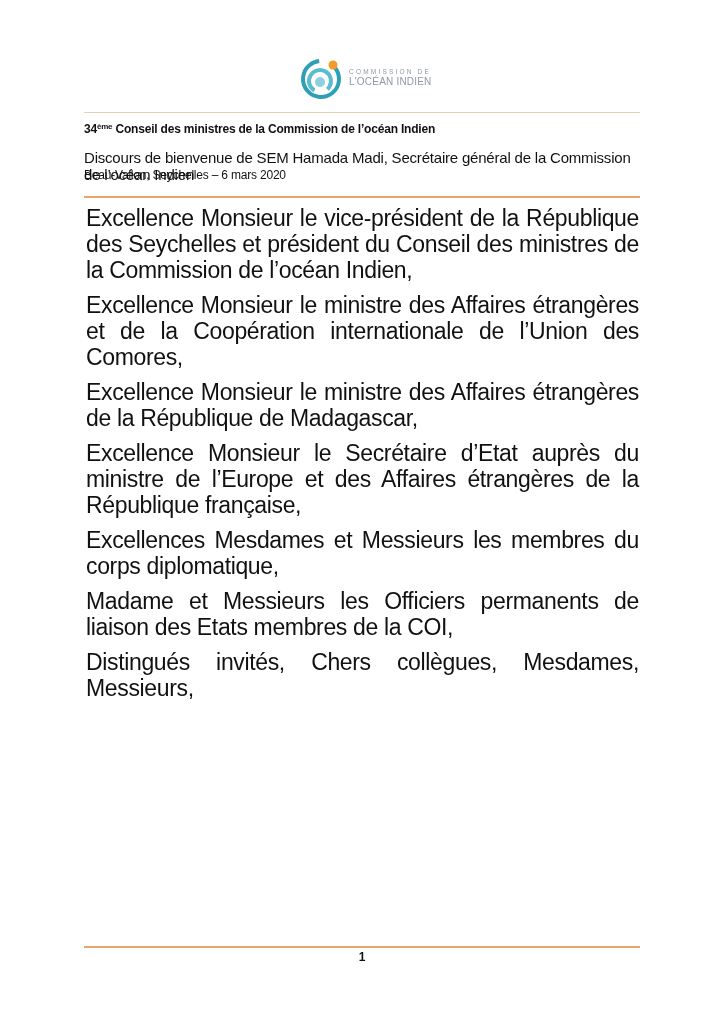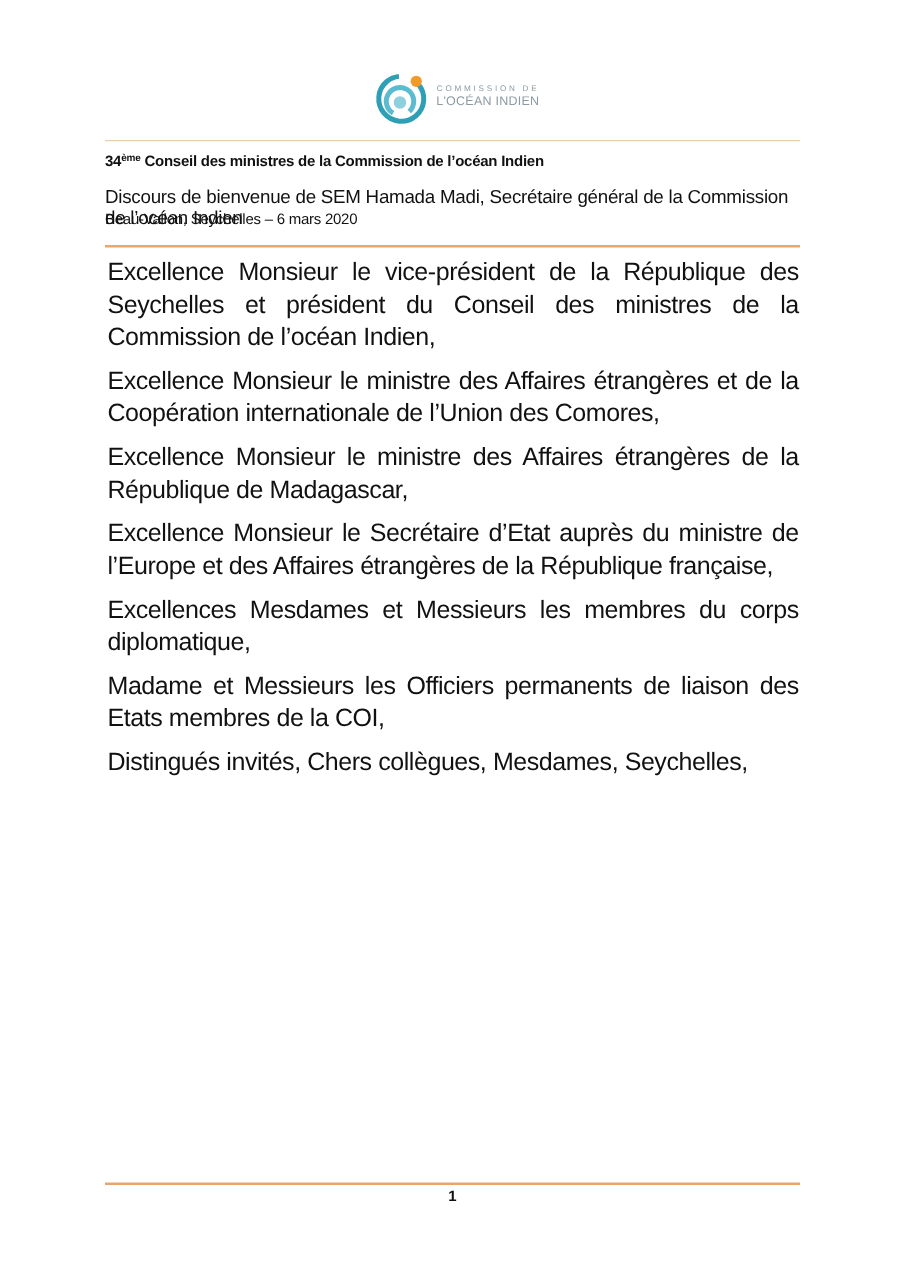--- a/index.html
+++ b/index.html
@@ -1,33 +1,33 @@
 <!DOCTYPE html>
 <html><head>
 <meta charset="utf-8">
 <style>
   html, body { margin: 0; padding: 0; background: #ffffff; }
   body { width: 724px; height: 1024px; position: relative; overflow: hidden;
          font-family: "Liberation Sans", "DejaVu Sans", sans-serif; color: #111; }
-  .logo { position: absolute; left: 299px; top: 56px; display: flex; align-items: center; text-align: right; }
+  .logo { position: absolute; left: 299px; top: 56px; display: flex; align-items: center; }
   .logo svg { width: 44px; height: 44px; display: block; }
   .logo-text { margin-left: 6px; color: #2e9fb5; line-height: 1; }
   .logo-line1 { font-size: 6.5px; letter-spacing: 2.2px; color: #8c9aa3; }
   .logo-line2 { font-size: 10px; letter-spacing: 0.2px; color: #8c9aa3; margin-top: 2px; }
   .rule { position: absolute; left: 84px; width: 556px; height: 2px; background: #e9b98c; }
   .rule.top { top: 112px; height: 1px; background: #e8cdb0; }
   .rule.mid { top: 196px; background: #e8a56e; }
   .rule.bottom { top: 946px; background: #e8a56e; }
   .hdr { position: absolute; left: 84px; width: 556px; font-size: 12px; letter-spacing: -0.2px; }
   .hdr.title { top: 122px; font-weight: bold; }
   .hdr.title sup { font-size: 8px; vertical-align: 4px; }
   .hdr.sub { top: 149px; font-size: 15px; }
   .hdr.place { top: 168px; font-size: 12px; }
   .body { position: absolute; left: 86px; top: 205px; width: 553px; }
-  .para { font-size: 20px; line-height: 26px; text-align: justify; margin: 0 0 9px 0; letter-spacing: -0.35px; }
+  .para { font-size: 23px; line-height: 26px; text-align: justify; margin: 0 0 9px 0; letter-spacing: -0.35px; }
   .pagenum { position: absolute; top: 950px; left: 0; width: 724px; text-align: center; font-size: 12px; font-weight: bold; }
 </style>
 </head>
 <body>
 
 <div class="logo">
   <svg viewBox="0 0 44 44">
     <circle cx="22" cy="23" r="18" fill="none" stroke="#2e9fb5" stroke-width="4" stroke-dasharray="95 20" transform="rotate(-40 22 23)"></circle>
     <circle cx="21" cy="25" r="11" fill="none" stroke="#5bbcd0" stroke-width="4" stroke-dasharray="55 15" transform="rotate(120 21 25)"></circle>
     <circle cx="21" cy="26" r="5" fill="#8fd0de"></circle>
@@ -47,17 +47,17 @@
 
 <div class="rule mid"></div>
 
 <div class="body">
   <p class="para">Excellence Monsieur le vice-président de la République des Seychelles et président du Conseil des ministres de la Commission de l’océan Indien,</p>
   <p class="para">Excellence Monsieur le ministre des Affaires étrangères et de la Coopération internationale de l’Union des Comores,</p>
   <p class="para">Excellence Monsieur le ministre des Affaires étrangères de la République de Madagascar,</p>
   <p class="para">Excellence Monsieur le Secrétaire d’Etat auprès du ministre de l’Europe et des Affaires étrangères de la République française,</p>
   <p class="para">Excellences Mesdames et Messieurs les membres du corps diplomatique,</p>
   <p class="para">Madame et Messieurs les Officiers permanents de liaison des Etats membres de la COI,</p>
-  <p class="para">Distingués invités, Chers collègues, Mesdames, Seychelles,</p>
+  <p class="para">Distingués invités, Chers collègues, Mesdames, Messieurs,</p>
 </div>
 
 <div class="rule bottom"></div>
 <div class="pagenum">1</div>
 
 </body></html>

